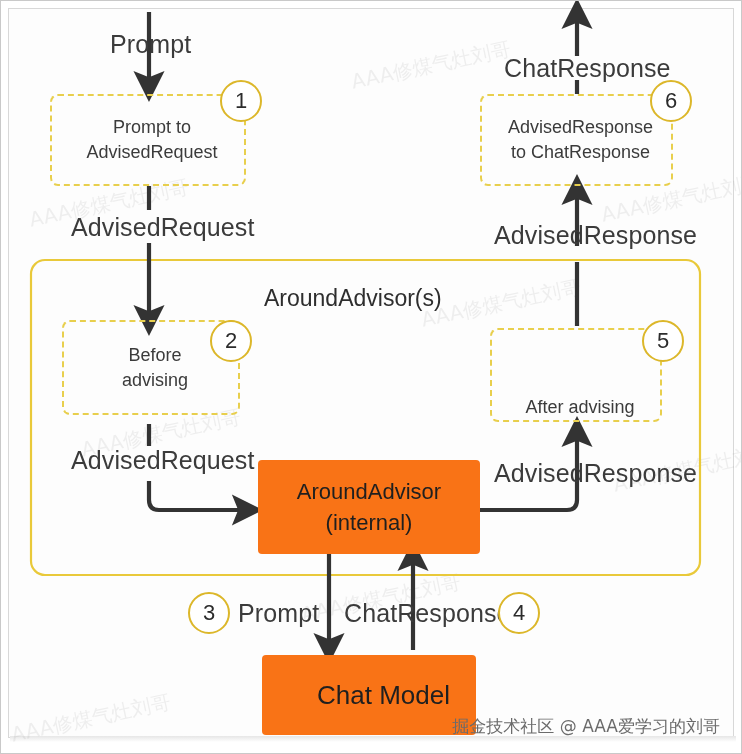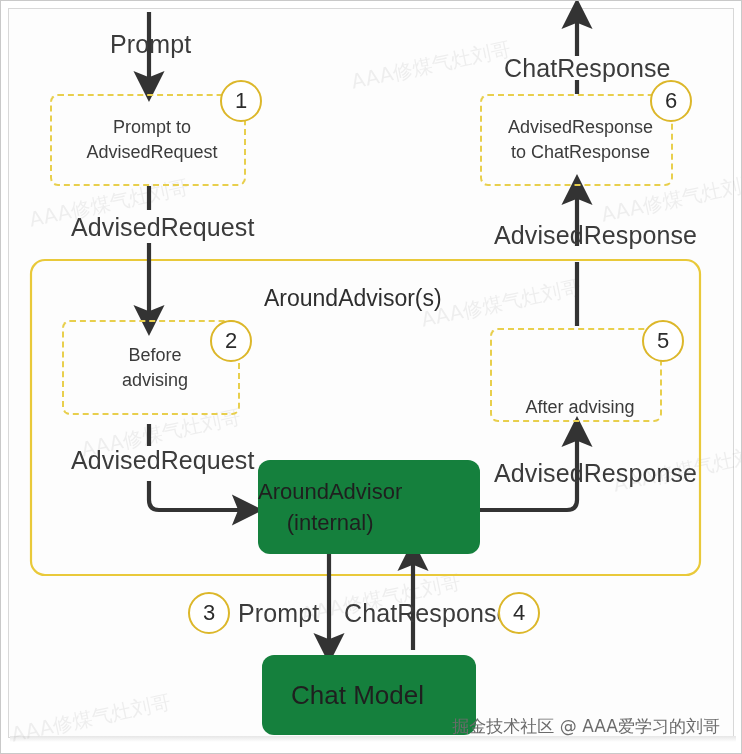--- a/index.html
+++ b/index.html
@@ -94,25 +94,25 @@
     display: flex;
     align-items: center;
     justify-content: center;
     color: #2c2c2c;
     font-size: 22px;
     box-sizing: border-box;
   }
 
   .yellow-box {
     position: absolute;
-    background: #15803d;
-    border-radius: 12px;
+    background: #f97316;
+    border-radius: 4px;
     display: flex;
     align-items: center;
-    justify-content: flex-start;
+    justify-content: center;
     text-align: center;
     color: #1f1f1f;
     box-sizing: border-box;
   }
   .yellow-box .yb-text {
     font-size: 22px;
     line-height: 31px;
   }
   .yellow-box.chat-model .yb-text {
     font-size: 26px;

